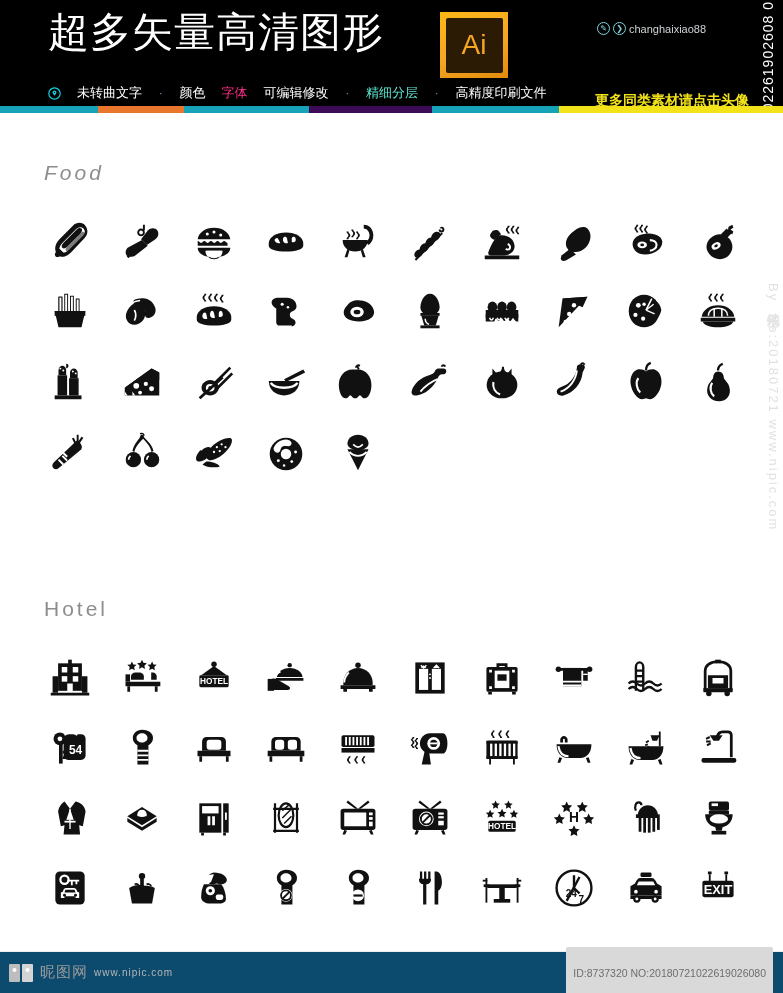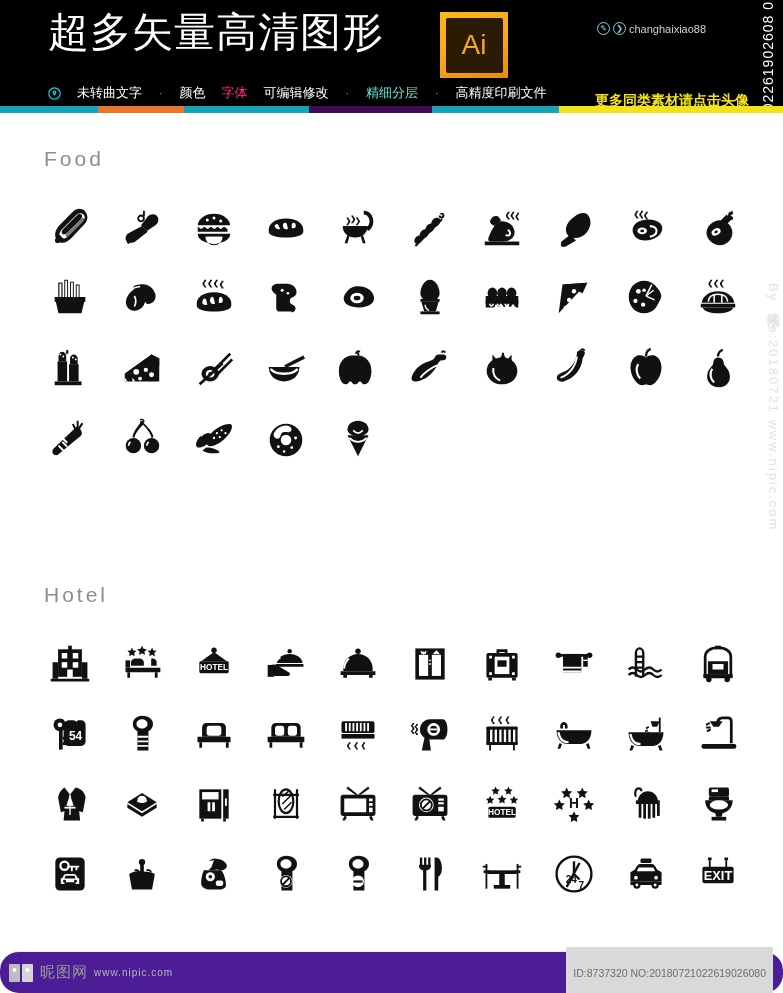--- a/index.html
+++ b/index.html
@@ -146,23 +146,23 @@
     letter-spacing:2px;
     user-select:none;
     font-family:"Liberation Sans",sans-serif;
   }
 
   
   .footer {
     position:absolute;
     left:0; bottom:0;
     width:783px; height:42px;
-    background:#4c1d95;
+    background:#0c4a6e;
     border-top:1px solid #ededed;
-    display:flex; align-items:center;border-radius:19px;
+    display:flex; align-items:center;
   }
   .footer-logo {
     display:flex; align-items:center; gap:6px;
     padding-left:8px;
   }
   .footer-logo .cn { color:#9a9a9a; font-size:15px; letter-spacing:1px;
     font-family:"DejaVu Sans","Liberation Sans",sans-serif; }
   .footer-logo .url { color:#b7b7b7; font-size:10px; letter-spacing:1px; }
   .footer-id {
     position:absolute;
@@ -225,21 +225,21 @@
       <i style="background: rgb(232, 118, 45); width: 86px;"></i>
       <i style="background: rgb(22, 163, 184); width: 125px;"></i>
       <i style="background: rgb(61, 10, 86); width: 123px;"></i>
       <i style="background: rgb(22, 163, 184); width: 127px;"></i>
       <i style="background: rgb(242, 226, 26); width: 224px;"></i>
     </div>
 </div>
 
 <div class="sheet">
 
-  <div class="section" style="padding-top:34px;">
+  <div class="section" style="padding-top:48px;font-style:italic;">
     <div class="section-title">Food</div>
     <div class="icon-grid" style="margin-top:22px;">
 
       <div class="icon-cell">
         <svg width="46" height="46" viewBox="0 0 48 48">
           <g fill="#111">
             <path d="M11 37c-4-4-3-11 2-16L27 7c4-4 10-4 13 0 3 4 3 9-1 13L25 35c-5 5-11 6-14 2zm3-3c2 2 6 1 9-2L37 18c3-3 3-6 1-8-2-2-5-2-8 1L16 25c-3 3-4 7-2 9z"></path>
             <path d="M16 30c-1-1-1-3 1-5L31 11c2-2 4-2 5-1 1 1 1 3-1 5L21 29c-2 2-4 2-5 1z"></path>
             <path d="M20 33c-1-1-1-2 1-4L35 15c2-2 3-2 4-1s0 3-2 5L23 33c-2 2-2 1-3 0z" opacity=".55"></path>
             <path d="M9 39c-1-1-1-3 0-4l4-4 4 4-4 4c-1 1-3 1-4 0z"></path>

